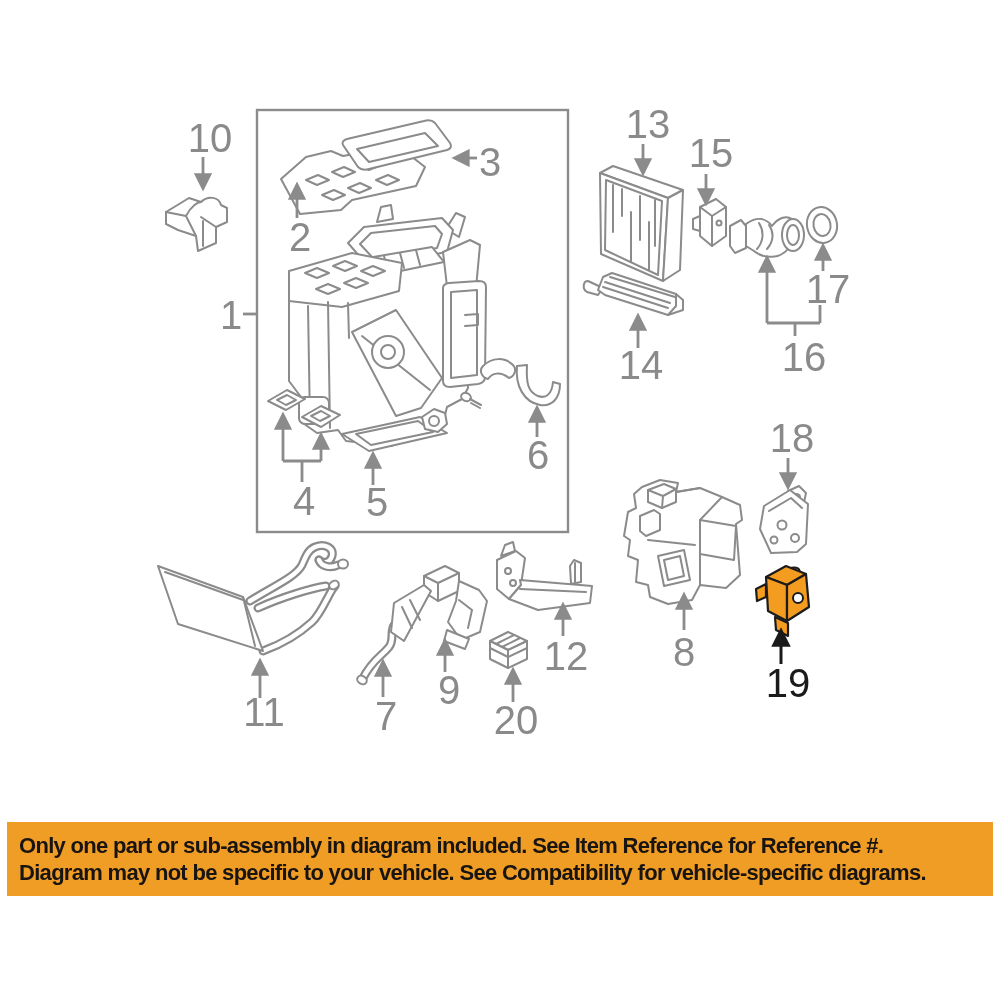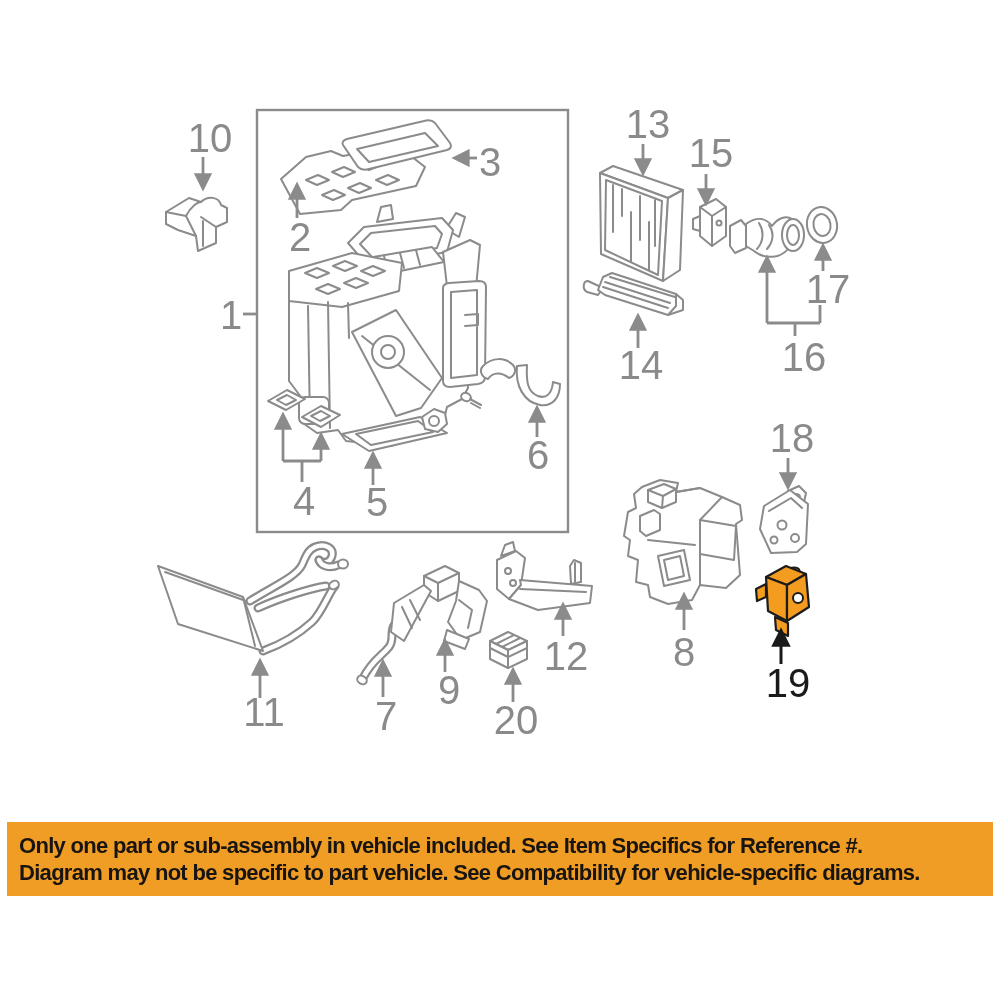--- a/index.html
+++ b/index.html
@@ -258,16 +258,16 @@
   <text class="lbl" x="641" y="379">14</text>
   <text class="lbl" x="711" y="167">15</text>
   <text class="lbl" x="804" y="371">16</text>
   <text class="lbl" x="828" y="303">17</text>
   <text class="lbl" x="792" y="452">18</text>
   <text class="lblb" x="788" y="697">19</text>
   <text class="lbl" x="516" y="734">20</text>
 </svg>
 
 <div class="banner">
-  <div>Only one part or sub-assembly in vehicle included. See Item Specifics for Reference #.</div>
-  <div>Diagram may not be specific to part vehicle. See Compatibility for vehicle-specific diagrams.</div>
+  <div>Only one part or sub-assembly in diagram included. See Item Reference for Reference #.</div>
+  <div>Diagram may not be specific to your vehicle. See Compatibility for vehicle-specific diagrams.</div>
 </div>
 </div>
 
 </body></html>

